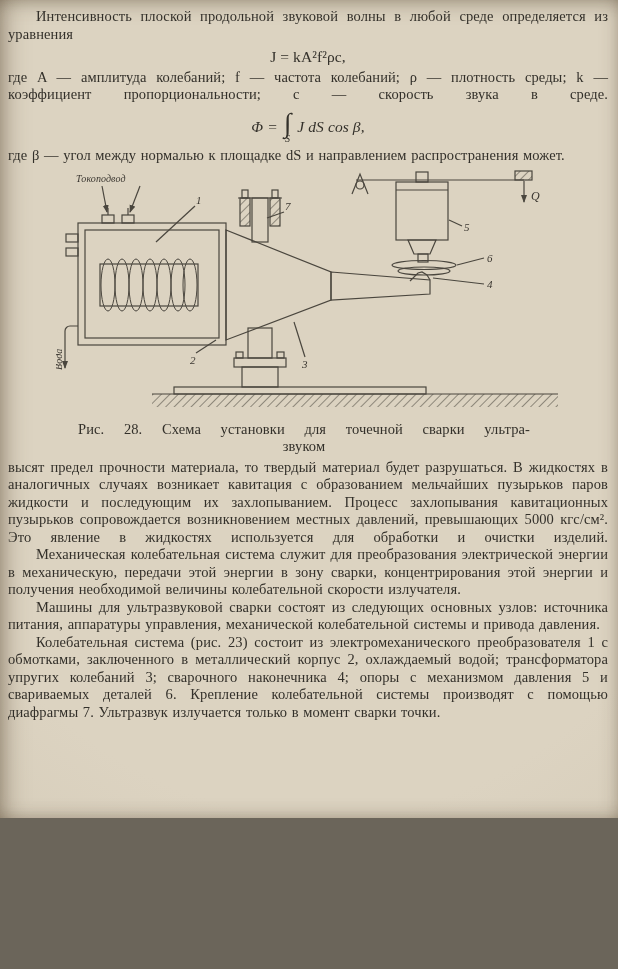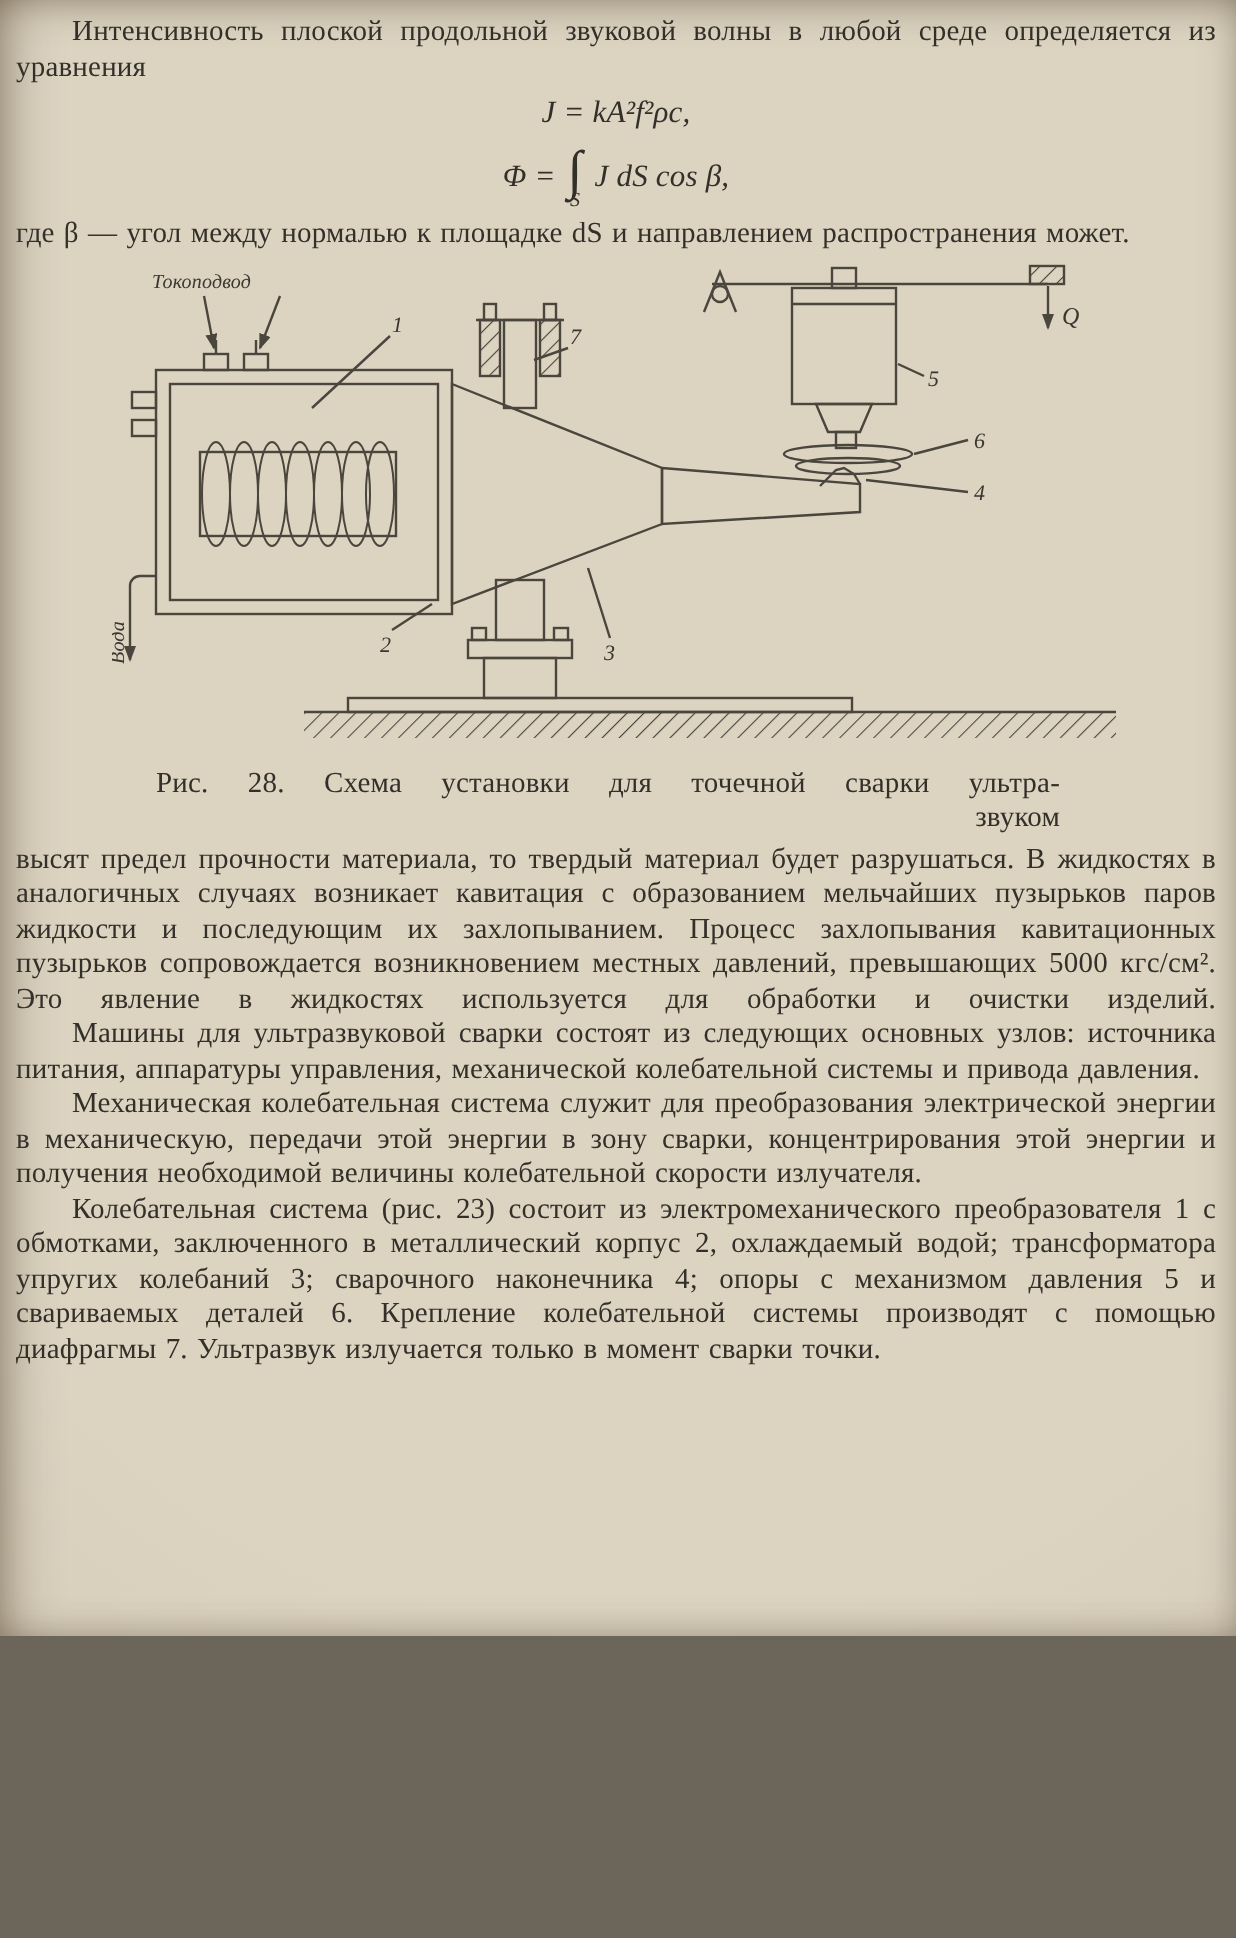--- a/index.html
+++ b/index.html
@@ -26,21 +26,20 @@
   .para {
     margin: 0;
     text-align: justify;
     word-spacing: 0.06em;
   }
   .indent { text-indent: 28px; }
   .cont-end { text-align-last: justify; }
   .formula {
     margin: 5px 0 3px;
     text-align: center;
-    font-style: italic;
     font-size: 15.5px;
   }
   .formula-flux {
     display: flex;
     justify-content: center;
     align-items: center;
     gap: 6px;
     margin: 7px 0 3px;
     font-style: italic;
     font-size: 15.5px;
@@ -57,21 +56,21 @@
   }
   .int-sub {
     font-size: 10px;
     line-height: 10px;
     font-style: italic;
     margin-top: -1px;
   }
   figure { margin: 4px 0 3px 48px; padding: 0; }
   .caption { margin: 6px 0 0 22px; width: 452px; }
   .capline1 { text-align: justify; text-align-last: justify; }
-  .capline2 { text-align: right; }
+  .capline2 { text-align: center; }
   .page-footer {
     position: absolute;
     left: 10px;
     bottom: 12px;
     font-weight: bold;
     font-size: 14px;
     letter-spacing: 0.3px;
   }
   .pgnum { font-size: 16.5px; margin-right: 14px; }
   svg text { font-family: "Liberation Serif", "DejaVu Serif", serif; }
@@ -80,20 +79,21 @@
 <body>
 
 <div class="page">
 
   <p class="para indent">Интенсивность плоской продольной звуковой волны в любой среде определяется из уравнения</p>
 
   <div class="formula">
     <span>J = kA²f²ρc,</span>
   </div>
 
+  <p class="para cont-end">где A — амплитуда колебаний; f — частота колебаний; ρ — плотность среды; k — коэффициент пропорциональности; c — скорость звука в среде.</p>
 
 
   <div class="formula-flux">
     <span>Φ =</span>
     <span class="int-wrap">
       <span class="int">∫</span>
       <span class="int-sub">S</span>
     </span>
     <span>J dS cos β,</span>
   </div>
@@ -195,21 +195,21 @@
     </svg>
 
     <figcaption class="caption">
       <div class="capline1">Рис. 28. Схема установки для точечной сварки ультра-</div>
       <div class="capline2">звуком</div>
     </figcaption>
   </figure>
 
   <p class="para cont-end">высят предел прочности материала, то твердый материал будет разрушаться. В жидкостях в аналогичных случаях возникает кавитация с образованием мельчайших пузырьков паров жидкости и последующим их захлопыванием. Процесс захлопывания кавитационных пузырьков сопровождается возникновением местных давлений, превышающих 5000 кгс/см². Это явление в жидкостях используется для обработки и очистки изделий.</p>
 
+  <p class="para indent">Механическая колебательная система служит для преобразования электрической энергии в механическую, передачи этой энергии в зону сварки, концентрирования этой энергии и получения необходимой величины колебательной скорости излучателя.</p>
+
   <p class="para indent">Машины для ультразвуковой сварки состоят из следующих основных узлов: источника питания, аппаратуры управления, механической колебательной системы и привода давления.</p>
 
-  <p class="para indent">Механическая колебательная система служит для преобразования электрической энергии в механическую, передачи этой энергии в зону сварки, концентрирования этой энергии и получения необходимой величины колебательной скорости излучателя.</p>
-
   <p class="para indent">Колебательная система (рис. 23) состоит из электромеханического преобразователя 1 с обмотками, заключенного в металлический корпус 2, охлаждаемый водой; трансформатора упругих колебаний 3; сварочного наконечника 4; опоры с механизмом давления 5 и свариваемых деталей 6. Крепление колебательной системы производят с помощью диафрагмы 7. Ультразвук излучается только в момент сварки точки.</p>
 
 
 
 </div>
 
 </body></html>

